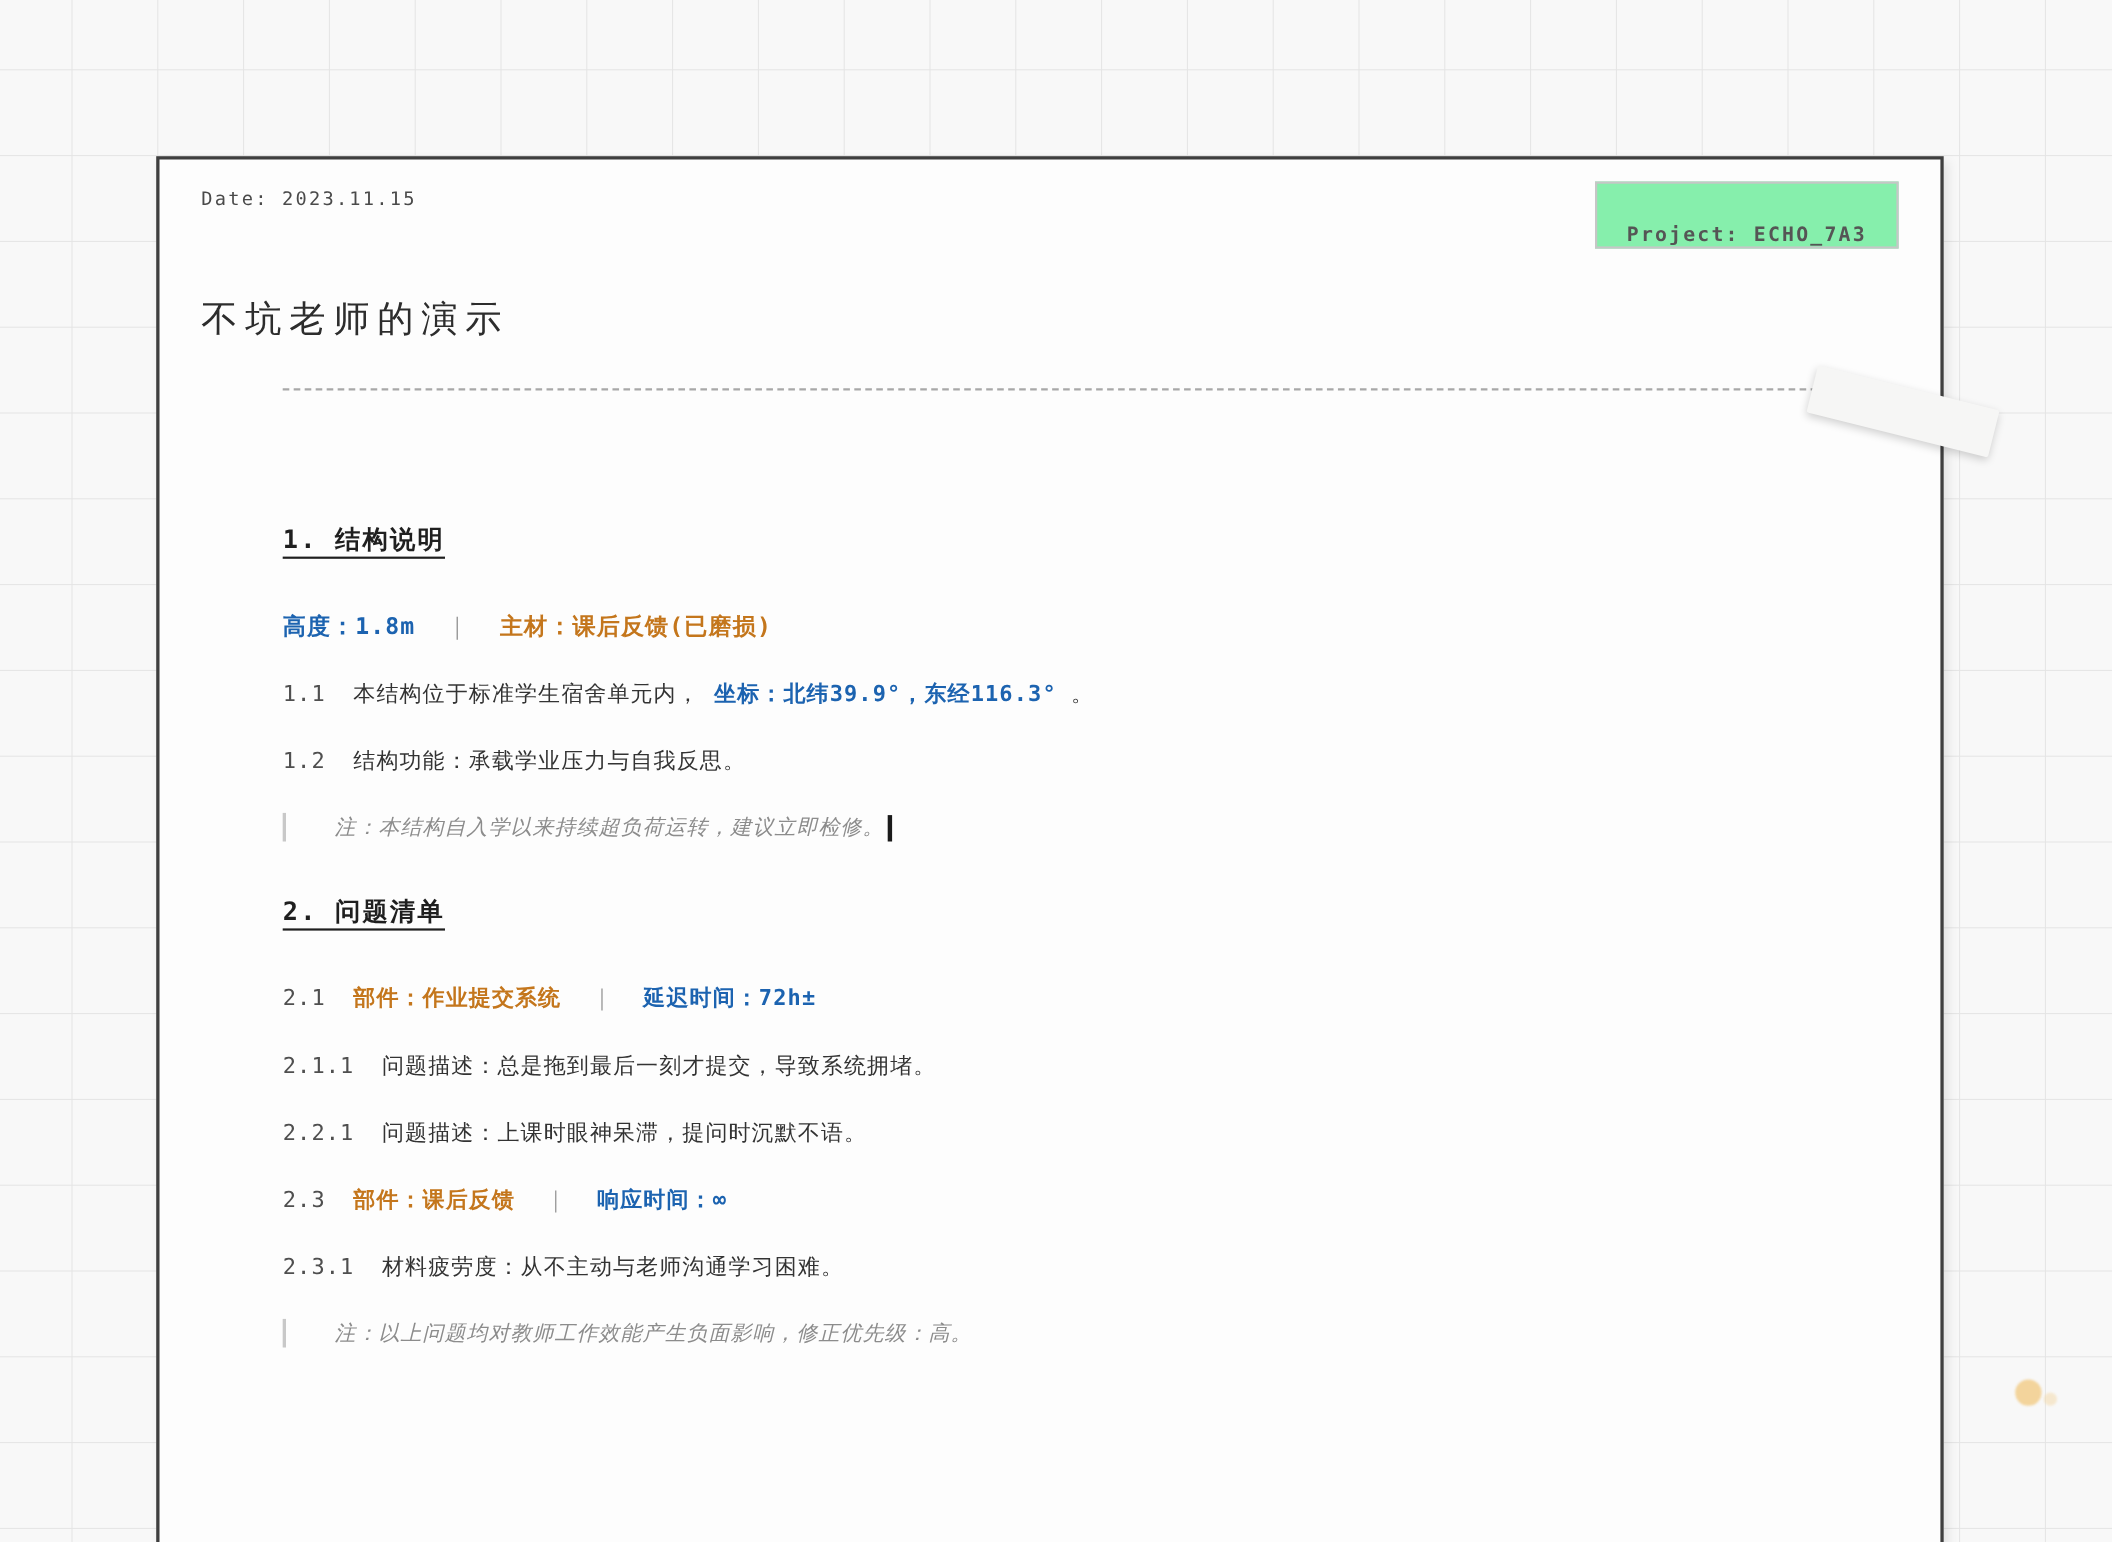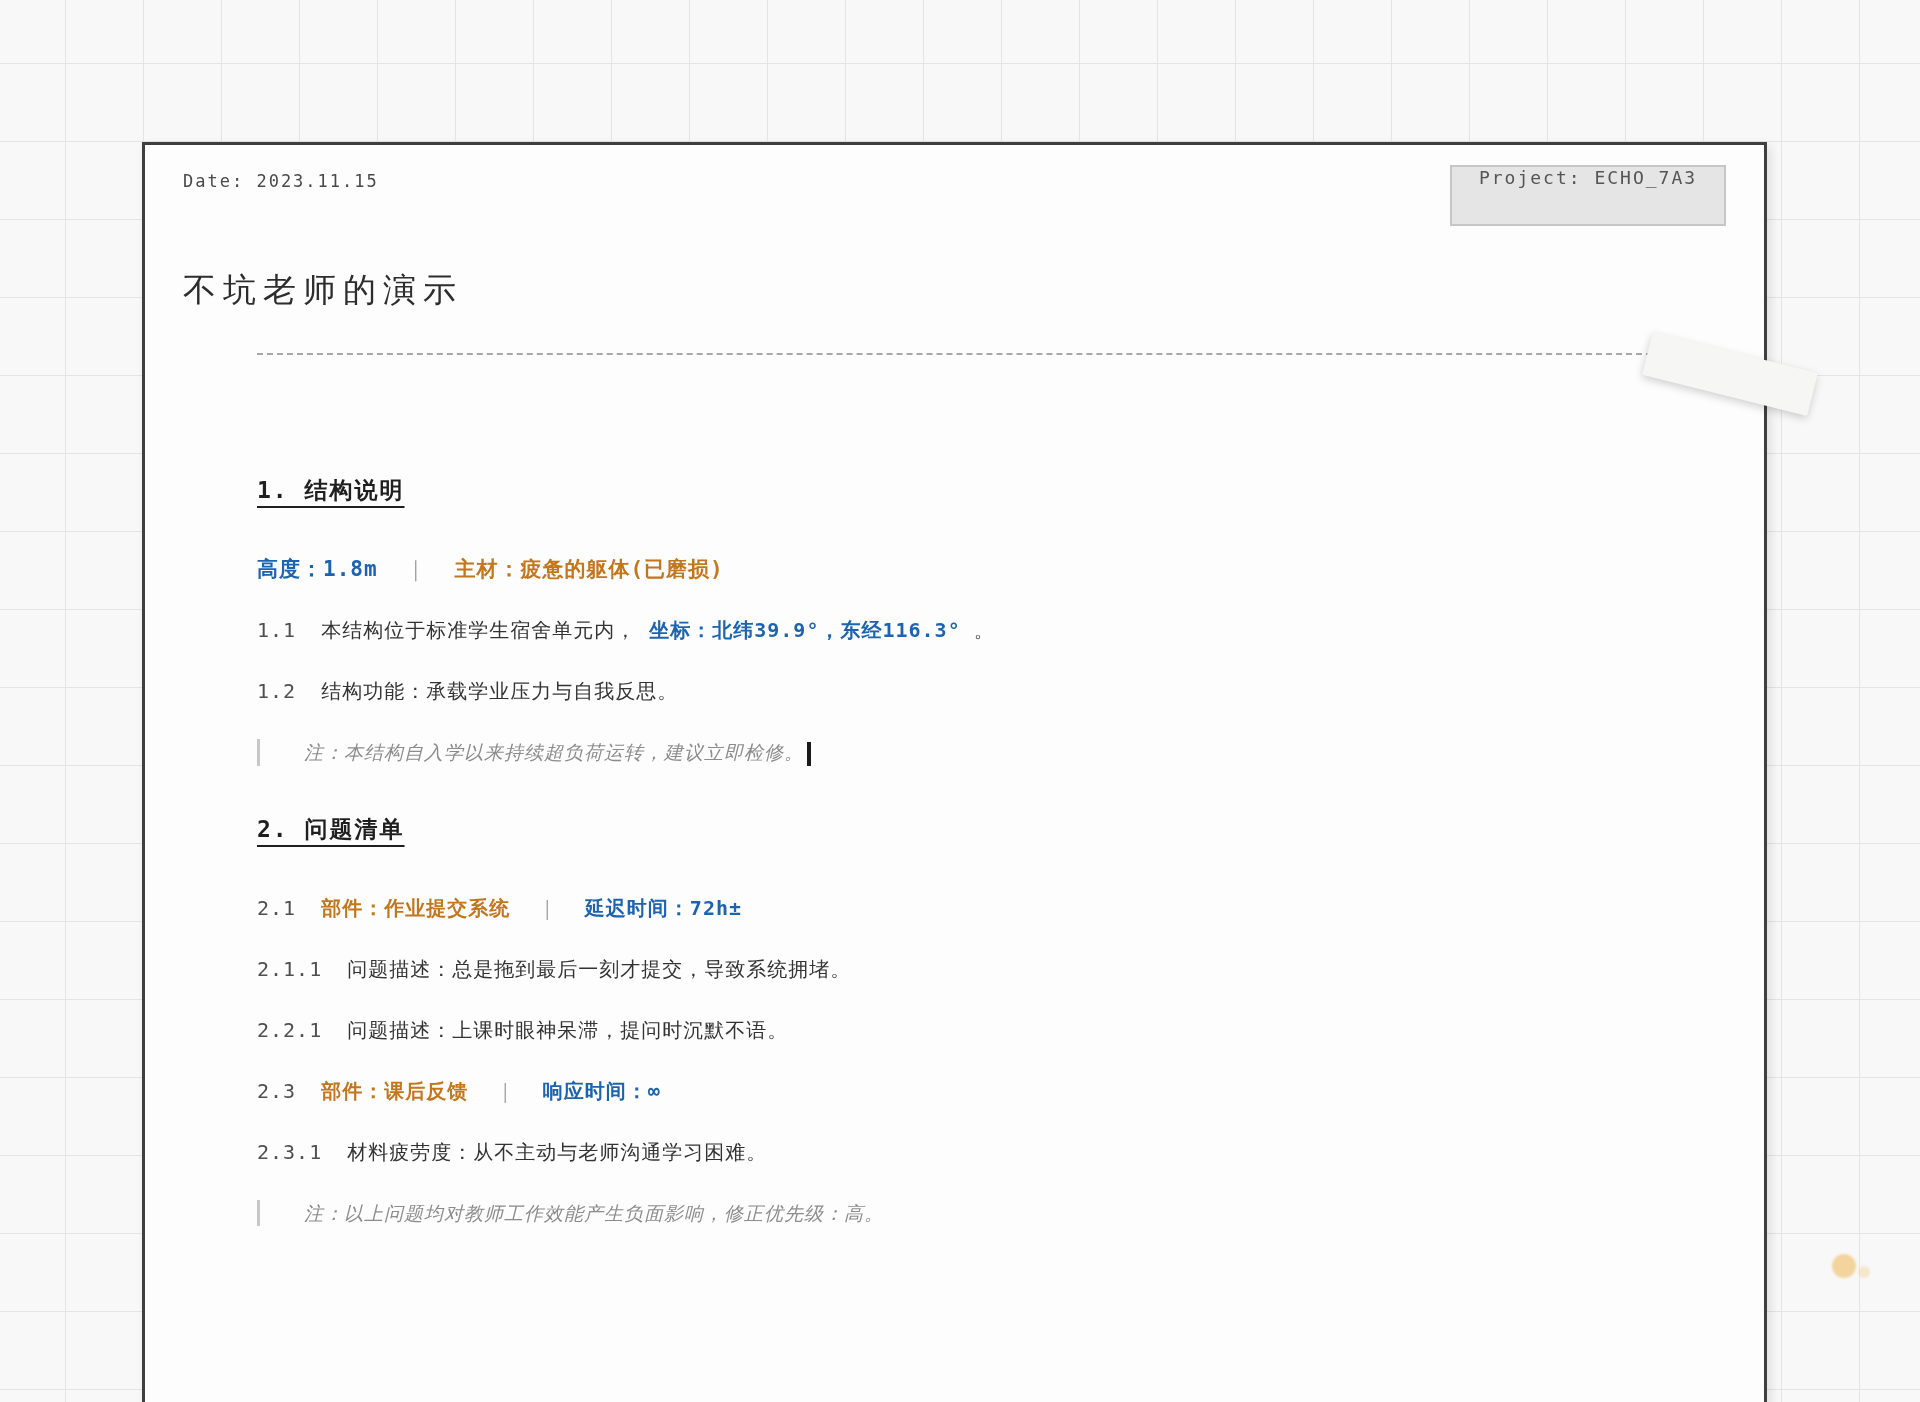--- a/index.html
+++ b/index.html
@@ -35,25 +35,26 @@
   }
   .date-label {
     margin-top: 6px;
     font-size: 17px;
     letter-spacing: 2px;
     color: #4a4a4a;
   }
   .project-badge {
     width: 276px; height: 61px;
     border: 2px solid #c6c6c6;
-    background: #e5e5e5;
-    display: flex; align-items: flex-start; justify-content: center;
+    background: #86efac;
+    display: flex; align-items: flex-end; justify-content: center;
     font-size: 18px;
     letter-spacing: 2px;
     color: #555;
+    font-weight: bold;
   }
 
   
   .page-title {
     margin-top: 42px;
     font-family: "DejaVu Serif", "Liberation Serif", serif;
     font-size: 33px;
     letter-spacing: 7px;
     color: #2d2d2d;
   }
@@ -162,21 +163,21 @@
     <hr class="divider">
 
     <div class="section-1">
       <div class="section-heading-wrap">
         <span class="section-heading">1. 结构说明</span>
       </div>
 
       <div class="line spec-line">
         <span class="blue">高度：1.8m</span>
         <span class="sep">｜</span>
-        <span class="orange">主材：疲惫的躯体(已磨损)</span>
+        <span class="orange">主材：课后反馈(已磨损)</span>
       </div>
 
       <div class="line">
         <span class="num">1.1</span>
         <span>本结构位于标准学生宿舍单元内，</span>
         <span class="blue">坐标：北纬39.9°，东经116.3°</span>
         <span>。</span>
       </div>
 
       <div class="line">

